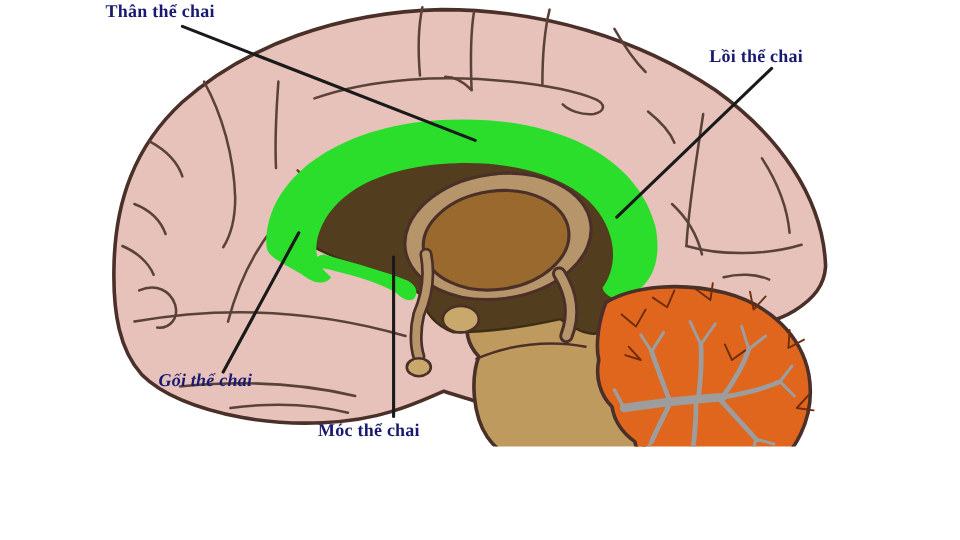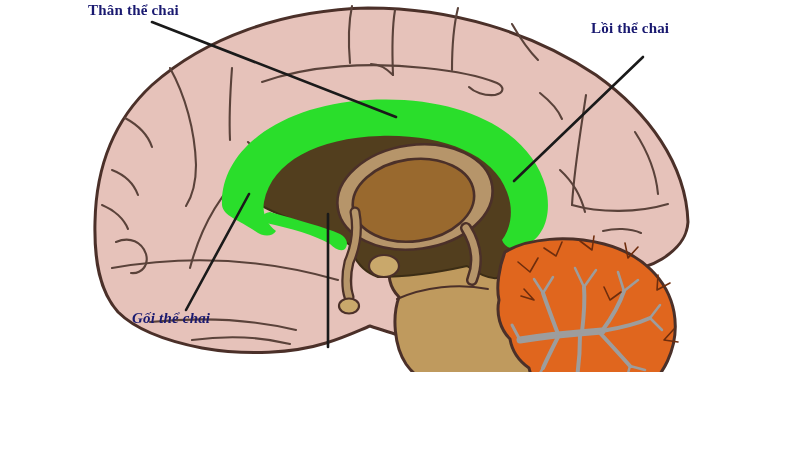--- a/index.html
+++ b/index.html
@@ -129,15 +129,16 @@
 
     <g style="stroke:var(--leader-black);stroke-width:2.6;stroke-linecap:round;">
       <line x1="152" y1="22" x2="396" y2="117"></line>
       <line x1="643" y1="57" x2="514" y2="181"></line>
       <line x1="186" y1="310" x2="249" y2="194"></line>
       <line x1="328" y1="347" x2="328" y2="214"></line>
     </g>
   </svg>
 
   <div class="diagram-label" style="left:88px;top:2px;">Thân thể chai</div>
-  <div class="diagram-label" style="left:591px;top:20px;">Lồi thể chai</div>
+  <div class="diagram-label" style="left:591px;top:40px;">Lồi thể chai</div>
   <div class="diagram-label" style="left:132px;top:310px;font-style:italic;">Gối thể chai</div>
+  <div class="diagram-label" style="left:265px;top:351px;">Móc thể chai</div>
 </div>
 
 </body></html>

